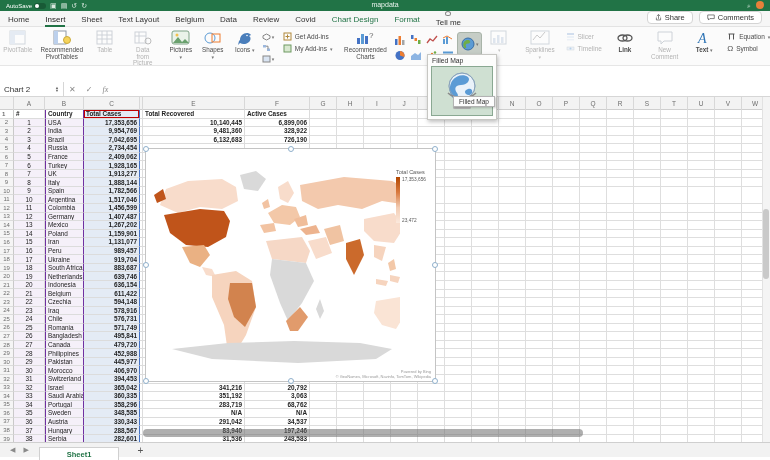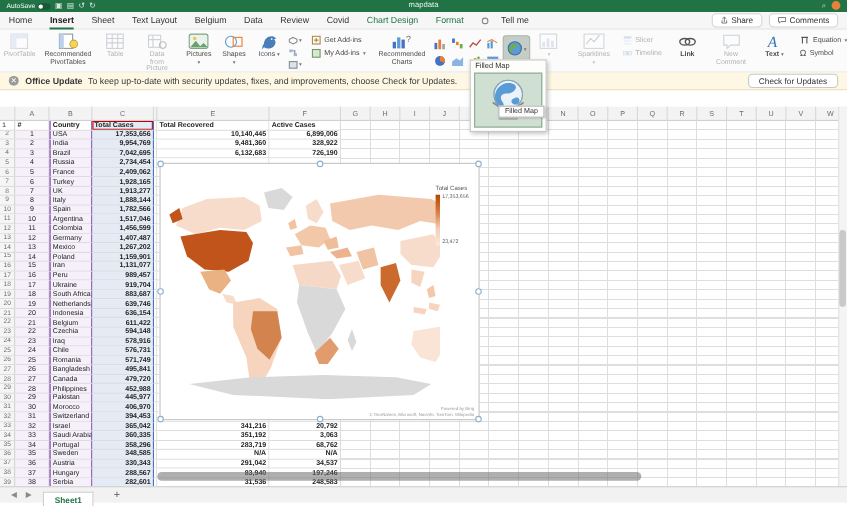--- a/index.html
+++ b/index.html
@@ -12,26 +12,26 @@
   .tb-left { display:flex; align-items:center; gap:4px; padding-left:6px; }
   .autosave-pill { display:flex; align-items:center; gap:2px; }
   .toggle { width:12px; height:6px; background:#185a36; border-radius:3px; position:relative; }
   .toggle::after { content:""; position:absolute; left:1px; top:1px; width:4px; height:4px; background:#fff; border-radius:50%; }
   .tb-ico { color:#d9e8df; font-size:7px; line-height:7px; }
   .tb-title { position:absolute; left:50%; transform:translateX(-50%); top:1px; font-size:7px; color:#eaf4ee; }
   .tb-right { position:absolute; right:6px; top:1px; display:flex; gap:5px; align-items:center; }
   .avatar { width:8px; height:8px; border-radius:50%; background:#e8803a; }
 
   
-  #menubar { position:absolute; left:0; top:11px; width:770px; height:16px; background:#f6f6f6; border-bottom:1px solid #e3e3e3; display:flex; align-items:center; font-size:8px; color:#333; }
+  #menubar { position:absolute; left:0; top:11px; width:770px; height:16px; background:#f6f6f6; border-bottom:1px solid #e3e3e3; display:flex; font-size:8px; color:#333; }
   .mtab { padding:0 8px; height:16px; display:flex; align-items:center; cursor:default; white-space:nowrap; }
-  .mtab.active { font-weight:bold; color:#222; position:relative; }
+  .mtab.active { font-weight:normal; color:#222; position:relative; }
   .mtab.active::after { content:""; position:absolute; left:8px; right:8px; bottom:0; height:2px; background:var(--excel-green,#217346); }
   .mtab.ctx { color:var(--excel-green,#217346); }
-  .tellme { display:flex; align-items:center; gap:12px; color:#333; }
+  .tellme { display:flex; align-items:center; gap:2px; color:#333;flex-direction:column; }
   .bulb { width:6px; height:6px; border:1px solid #888; border-radius:50% 50% 40% 40%; display:inline-block; }
   .mb-right { margin-left:auto; display:flex; gap:6px; padding-right:8px; }
   .mb-btn { background:#fff; border:1px solid #d4d4d4; border-radius:4px; height:13px; display:flex; align-items:center; gap:3px; padding:0 7px; font-size:7.5px; color:#333; }
 
   
   #ribbon { position:absolute; left:0; top:27px; width:770px; height:39px; background:#fbfbfb; border-bottom:1px solid #e6e6e6; display:flex; align-items:stretch; }
   .rsep { width:1px; background:#e2e2e2; margin:4px 2px; }
   .rgroup { display:flex; align-items:flex-start; padding:2px 2px; gap:2px; }
   .rbig { display:flex; flex-direction:column; align-items:center; justify-content:flex-start; gap:1px; padding:1px 3px; font-size:6.3px; color:#4a4a4a; text-align:center; line-height:6.6px; min-width:30px; }
   .rbig svg { display:block; }
@@ -100,21 +100,21 @@
   #maptooltip { position:absolute; left:453px; top:96px; background:#fdfdfd; border:1px solid #b3b3b3; box-shadow:1px 1px 2px rgba(0,0,0,.2); font-size:6.5px; color:#333; padding:1px 5px; z-index:55; white-space:nowrap; }
 
   
   #hscroll { position:absolute; left:143px; top:429px; width:440px; height:8px; background:rgba(110,110,110,.55); border-radius:4px; z-index:20; }
   #vtrack { position:absolute; right:0; top:97px; width:8px; height:345px; background:#f4f4f4; border-left:1px solid #e2e2e2; }
   #vthumb { position:absolute; right:1px; top:112px; width:6px; height:70px; background:#c9c9c9; border-radius:3px; }
 
   
   #sheetbar { position:absolute; left:0; top:442px; width:770px; height:15px; background:#f2f2f2; border-top:1px solid #cfcfcf; display:flex; align-items:center; font-size:8px; z-index:30; }
   .sb-arrows { display:flex; gap:8px; padding:0 10px; color:#8a8a8a; font-size:7px; }
-  .sheettab { background:#fff; border:1px solid #d0d0d0; border-bottom:none; height:14px; margin-top:7px; display:flex; align-items:center; padding:0 10px; color:var(--excel-green,#217346); font-weight:bold; font-size:7.5px; }
+  .sheettab { background:#fff; border:1px solid #d0d0d0; border-bottom:none; height:14px; margin-top:7px; display:flex; align-items:center; padding:0 27px; color:var(--excel-green,#217346); font-weight:bold; font-size:7.5px; }
   .addsheet { margin-left:18px; color:#555; font-size:10px; }
   #footerstrip { position:absolute; left:0; top:457px; width:770px; height:3px; background:#fff; }
 </style>
 </head>
 <body>
 
 <div id="app">
 
   <div id="titlebar">
     <div class="tb-left">
@@ -413,27 +413,34 @@
             <span class="caret">▾</span>
         </span>
         <span class="rrow">
           <span style="font-size:8px;color:#555;">Ω</span>
           <span>Symbol</span>
         </span>
       </div>
     </div>
   </div>
 
-  <div id="notifbar">
-    <span class="notif-close">✕</span>
-    <span class="notif-title">Office Update</span>
-    <span>To keep up-to-date with security updates, fixes, and improvements, choose Check for Updates.</span>
-    <span class="notif-btn">Check for Updates</span>
+
+  <div id="formulabar">
+    <div class="namebox">
+      <span>Chart 2</span>
+      <span class="stepper">
+          <span>▲</span>
+          <span>▼</span>
+        </span>
+    </div>
+    <span class="fbtn">✕</span>
+    <span class="fbtn">✓</span>
+    <span class="fbtn fx">fx</span>
+    <div class="finput"></div>
   </div>
-
 
   <div id="colheaders">
       <div class="ch" style="width: 14px;"></div>
       <div class="ch" style="width: 31px;">A</div>
       <div class="ch" style="width: 39px;">B</div>
       <div class="ch" style="width: 56px;">C</div>
       <div class="ch" style="width: 3px;"></div>
       <div class="ch" style="width: 102px;">E</div>
       <div class="ch" style="width: 65px;">F</div>
       <div class="ch" style="width: 27px;">G</div>

